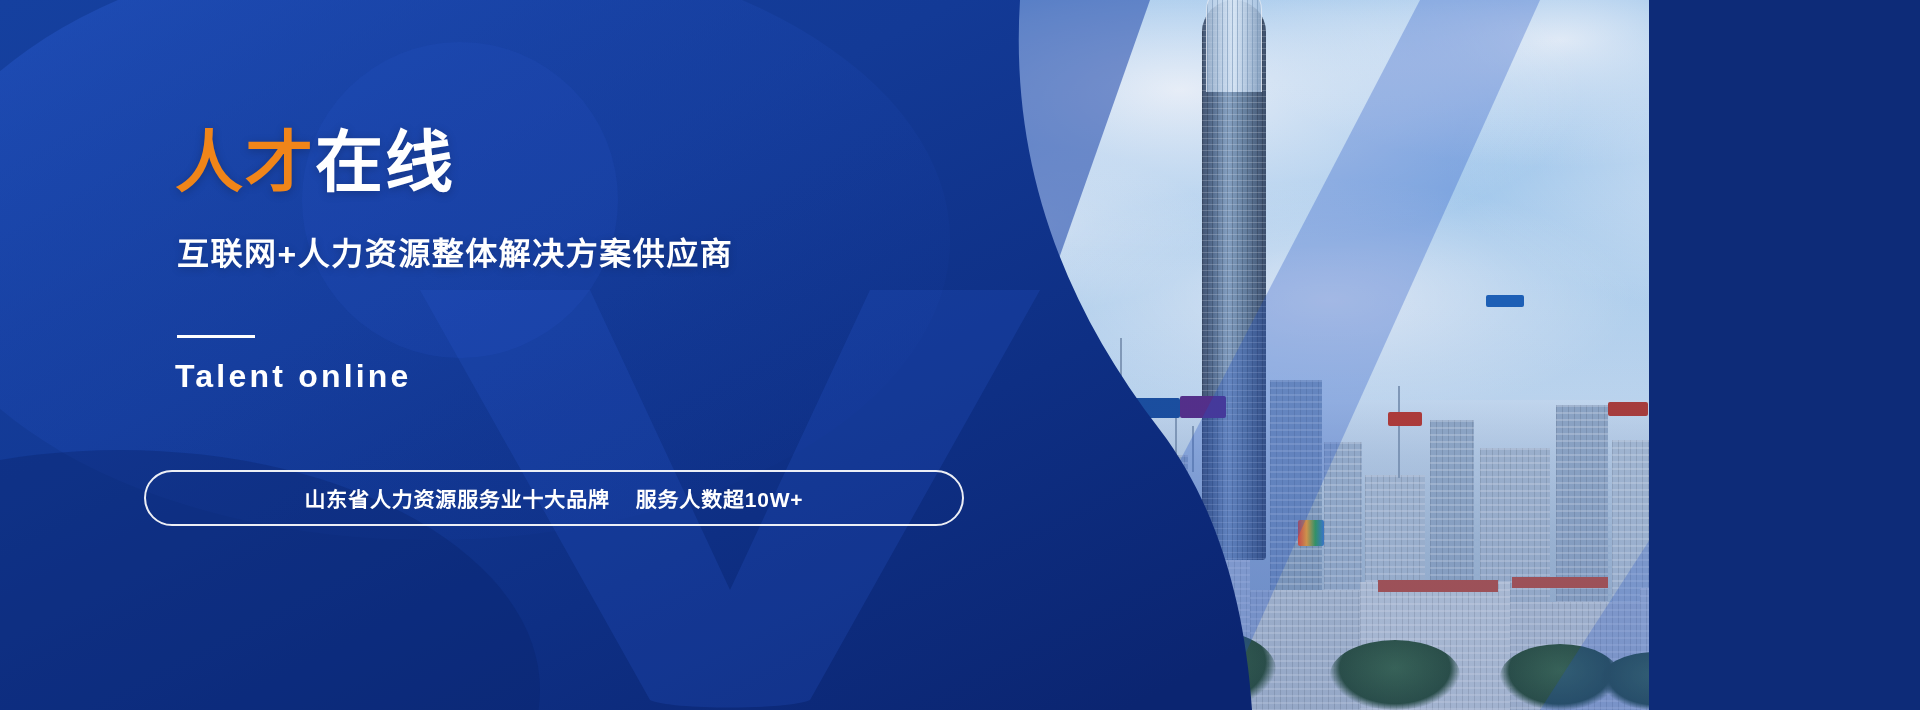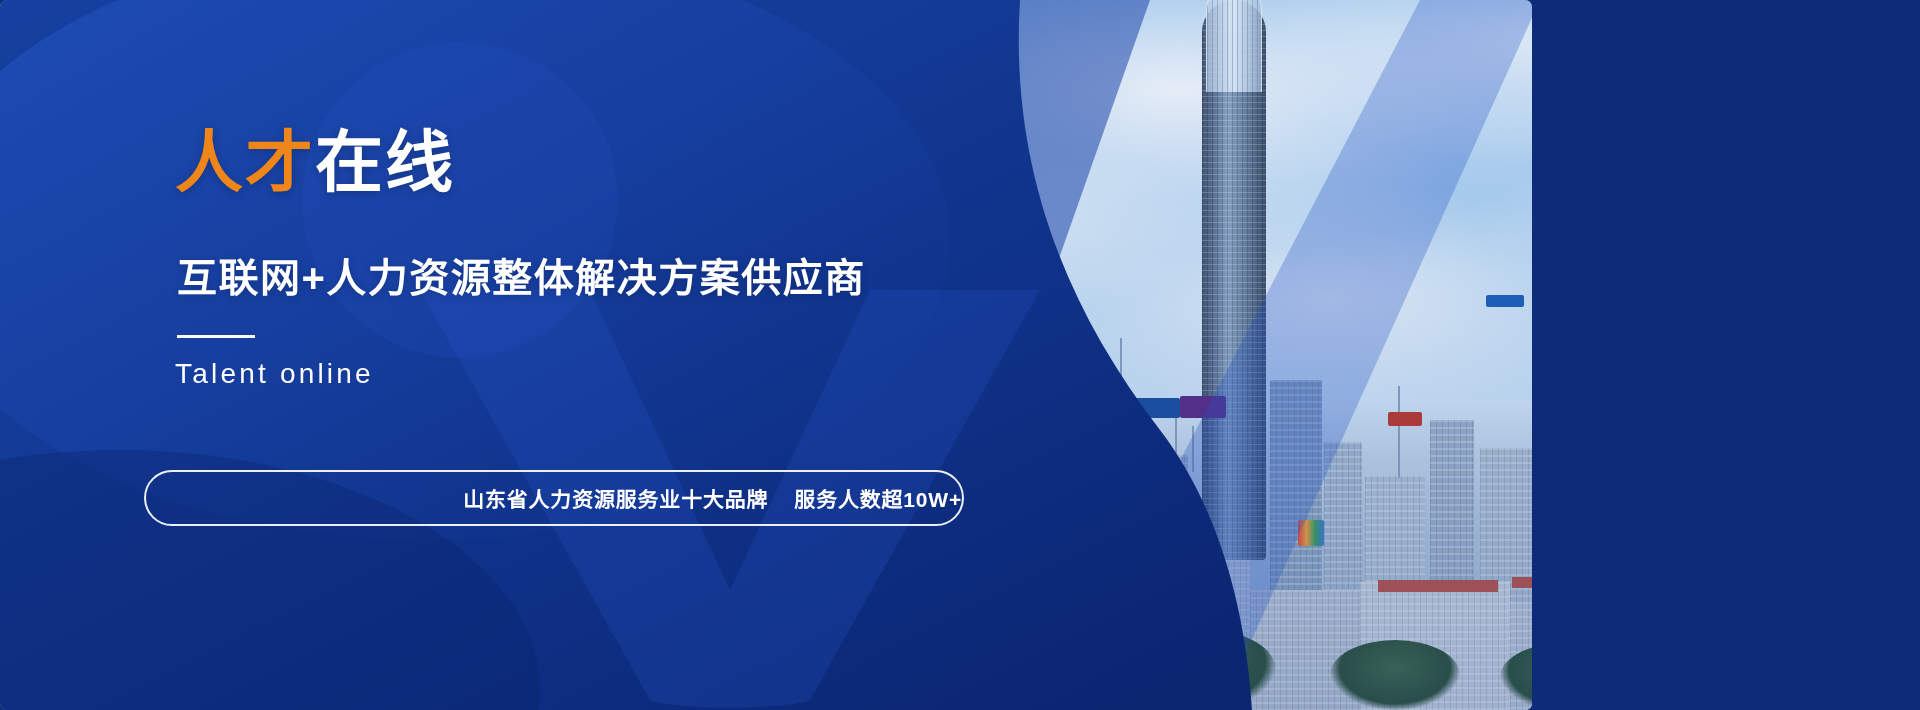--- a/index.html
+++ b/index.html
@@ -5,26 +5,25 @@
 <style>
   html, body {
     margin: 0;
     padding: 0;
     background: #0d2b78;
   }
   * { box-sizing: border-box; }
 
   .banner {
     position: relative;
-    width: 1532px;
+    width: 1649px;
     height: 710px;
     overflow: hidden;
     font-family: "Liberation Sans", "DejaVu Sans", sans-serif;
     background: #0f172a;
-    border-radius: 7px;
   }
 
   
   .photo-layer {
     position: absolute;
     inset: 0;
     z-index: 1;
   }
   .sky {
     position: absolute;
@@ -165,45 +164,44 @@
     white-space: nowrap;
     text-shadow: 0 2px 10px rgba(0,0,0,.22);
   }
   .title-main .t-orange { color: #f08519; }
   .title-main .t-white  { color: #ffffff; }
 
   .title-sub {
     position: absolute;
     top: 238px;
     left: 2px;
-    font-size: 40px;
+    font-size: 32px;
     font-weight: 700;
     letter-spacing: 1.5px;
     line-height: 1;
     white-space: nowrap;
     color: #ffffff;
     text-shadow: 0 2px 8px rgba(0,0,0,.20);
-    margin-top: 20px;
   }
 
   .rule {
     position: absolute;
     top: 335px;
     left: 2px;
     width: 78px;
     height: 3px;
     background: #ffffff;
   }
 
   .en-title {
     position: absolute;
     top: 358px;
     left: 0;
-    font-size: 28px;
-    font-weight: 400;
+    font-size: 32px;
+    font-weight: 700;
     letter-spacing: 3.2px;
     color: #ffffff;
     white-space: nowrap;
   }
 
   .en-sub {
     position: absolute;
     top: 402px;
     left: 2px;
     font-size: 20.5px;
@@ -216,21 +214,21 @@
   .pill {
     position: absolute;
     top: 470px;
     left: -31px;
     width: 820px;
     height: 56px;
     border: 2px solid rgba(255,255,255,.92);
     border-radius: 28px;
     display: flex;
     align-items: center;
-    justify-content: flex-end;
+    justify-content: center;
     gap: 26px;
     white-space: nowrap;
   }
   .pill-item {
     font-size: 21px;
     font-weight: 700;
     color: #ffffff;
     letter-spacing: .8px;
   }
 </style>

